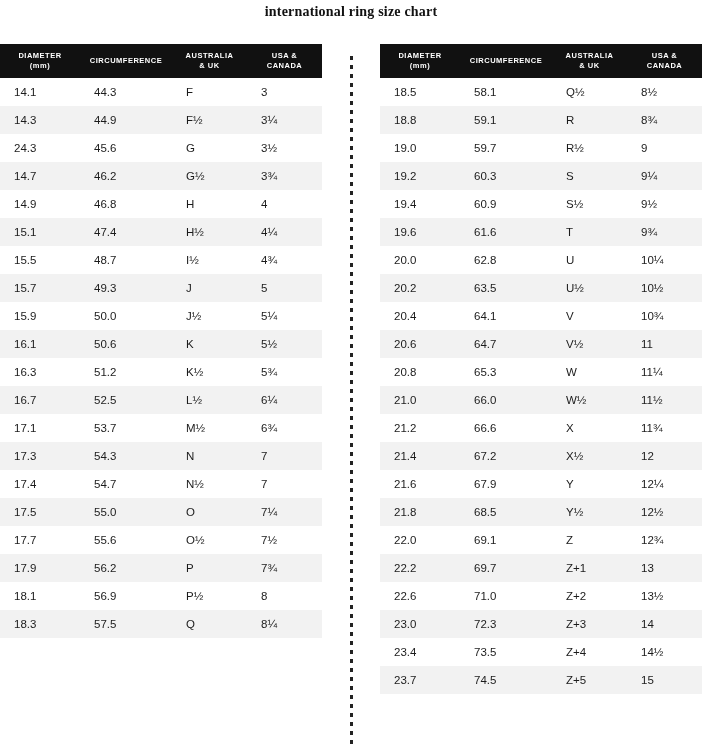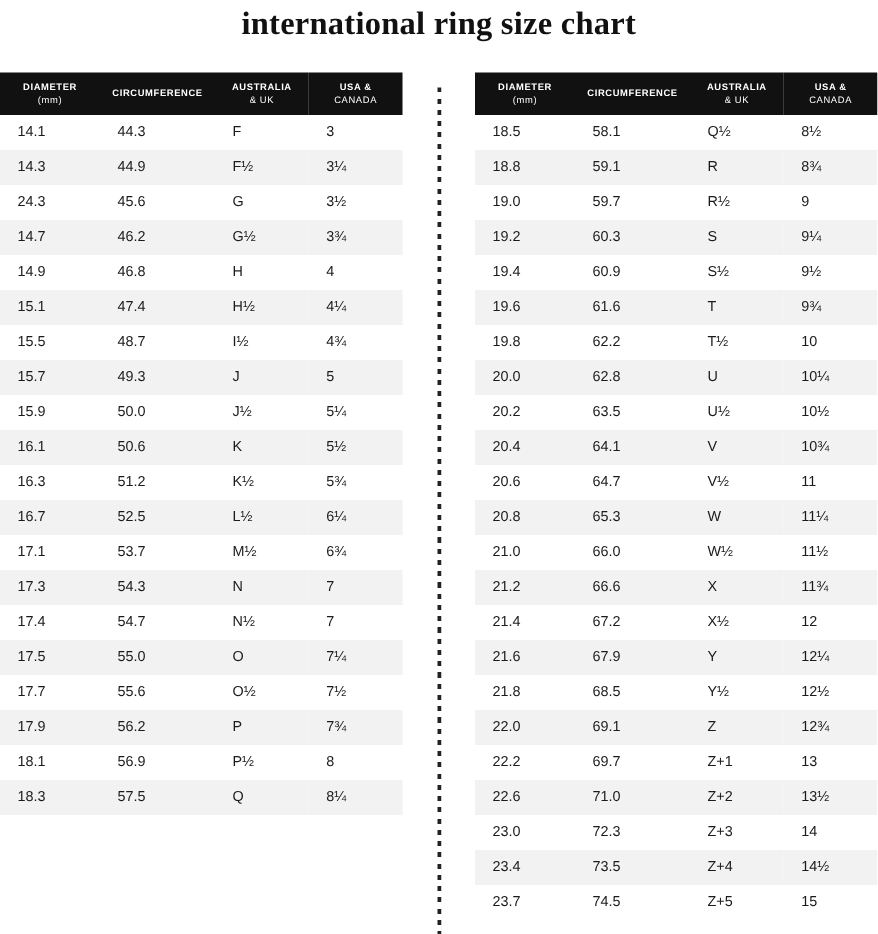--- a/index.html
+++ b/index.html
@@ -11,21 +11,21 @@
   }
   .page {
     width: 702px;
     min-height: 747px;
     position: relative;
     background: #ffffff;
   }
   .title {
     font-family: "Liberation Serif", serif;
     font-weight: bold;
-    font-size: 26px;
+    font-size: 14px;
     text-align: center;
     color: #111111;
     letter-spacing: 0.2px;
     padding: 4px 0 6px 0;
     margin: 0;
   }
   .tables {
     display: flex;
     flex-direction: row;
     align-items: flex-start;
@@ -48,21 +48,21 @@
     font-weight: bold;
     letter-spacing: 0.5px;
     text-align: center;
     padding: 7px 2px;
     line-height: 1.3;
     vertical-align: middle;
     height: 34px;
   }
   table.sizechart thead th .sub {
     display: block;
-    font-weight: normal;
+    font-weight: bold;
     font-size: 7.5px;
   }
   table.sizechart td {
     font-size: 11.5px;
     color: #1b1b1b;
     padding: 5.5px 0 5.5px 14px;
     height: 28px;
     vertical-align: middle;
     text-align: left;
     border: none;
@@ -315,26 +315,20 @@
               <td>S½</td>
               <td>9½</td>
             </tr>
             <tr>
               <td>19.6</td>
               <td>61.6</td>
               <td>T</td>
               <td>9¾</td>
             </tr>
             <tr>
-              <td>19.8</td>
-              <td>62.2</td>
-              <td>T½</td>
-              <td>10</td>
-            </tr>
-            <tr>
               <td>20.0</td>
               <td>62.8</td>
               <td>U</td>
               <td>10¼</td>
             </tr>
             <tr>
               <td>20.2</td>
               <td>63.5</td>
               <td>U½</td>
               <td>10½</td>

